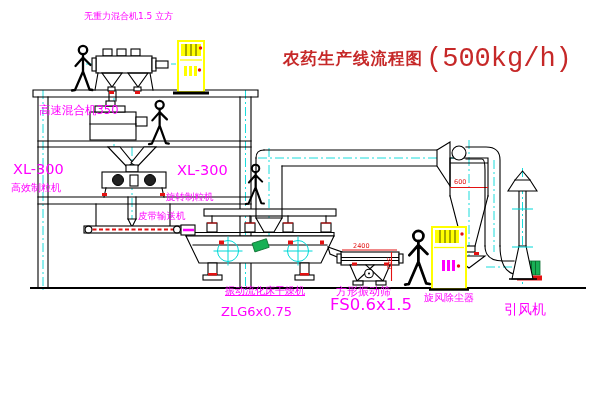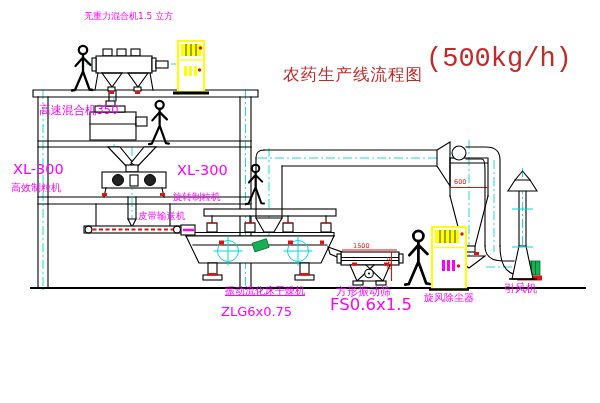--- a/index.html
+++ b/index.html
@@ -16,21 +16,21 @@
   .yl {stroke:#ffff00;stroke-width:2;fill:#fff;}
   .yln{stroke:#ffff00;stroke-width:1.3;fill:none;}
   .yf {fill:#ffff00;stroke:none;}
   .mgf{fill:#ff00ff;stroke:none;}
   .mgl{stroke:#ff00ff;stroke-width:2.5;fill:none;}
   .gn {fill:#18b055;stroke:#0b6e30;stroke-width:0.8;}
   .pr {stroke:#000;fill:none;stroke-width:2.3;stroke-linecap:round;stroke-linejoin:round;}
   .lbl{position:absolute;color:#ff00ff;white-space:nowrap;line-height:1;}
   .dim{position:absolute;color:#e31212;white-space:nowrap;line-height:1;font-size:6.5px;}
   #title{position:absolute;left:283px;top:44px;display:flex;align-items:flex-start;color:#c62828;}
-  #title .t1{font-size:16.5px;font-weight:400;margin-top:20px;letter-spacing:1px;}
+  #title .t1{font-size:16.5px;font-weight:700;margin-top:4px;letter-spacing:1px;}
   #title .t2{font-size:27px;font-weight:400;margin-left:3px;font-family:Liberation Mono, monospace;}
 </style>
 </head>
 <body>
 
 <div id="canvas">
 
 <svg width="600" height="403" viewBox="0 0 600 403">
   <defs>
     <g id="pfig">
@@ -252,26 +252,26 @@
 <div id="title">
   <span class="t1">农药生产线流程图</span>
   <span class="t2">(500kg/h)</span>
 </div>
 
 <div class="lbl" style="left:84px;top:12px;font-size:9px;">无重力混合机1.5 立方</div>
 <div class="lbl" style="left:39px;top:105px;font-size:11.5px;">高速混合机350</div>
 <div class="lbl" style="left:13px;top:162px;font-size:14.5px;">XL-300</div>
 <div class="lbl" style="left:11px;top:183px;font-size:10px;">高效制粒机</div>
 <div class="lbl" style="left:177px;top:163px;font-size:14.5px;">XL-300</div>
-<div class="lbl" style="left:166px;top:192px;font-size:9.5px;margin-left:7px;">旋转制粒机</div>
+<div class="lbl" style="left:166px;top:192px;font-size:9.5px;">旋转制粒机</div>
 <div class="lbl" style="left:138px;top:211px;font-size:9.5px;">皮带输送机</div>
 <div class="lbl" style="left:225px;top:286px;font-size:10px;text-decoration:underline;">振动流化床干燥机</div>
 <div class="lbl" style="left:221px;top:297px;font-size:13px;margin-top:8px;">ZLG6x0.75</div>
 <div class="lbl" style="left:336px;top:286px;font-size:11px;">方形振动筛</div>
 <div class="lbl" style="left:330px;top:297px;font-size:16.5px;">FS0.6x1.5</div>
 <div class="lbl" style="left:424px;top:293px;font-size:10px;">旋风除尘器</div>
-<div class="lbl" style="left:504px;top:283px;font-size:11px;">引风机</div>
+<div class="lbl" style="left:504px;top:302px;font-size:14px;">引风机</div>
 
 <div class="dim" style="left:454px;top:179px;">600</div>
-<div class="dim" style="left:353px;top:243px;">1500</div>
+<div class="dim" style="left:353px;top:243px;">2400</div>
 <div class="dim" style="left:385px;top:257px;writing-mode:vertical-rl;">340</div>
 
 </div>
 
 </body></html>

